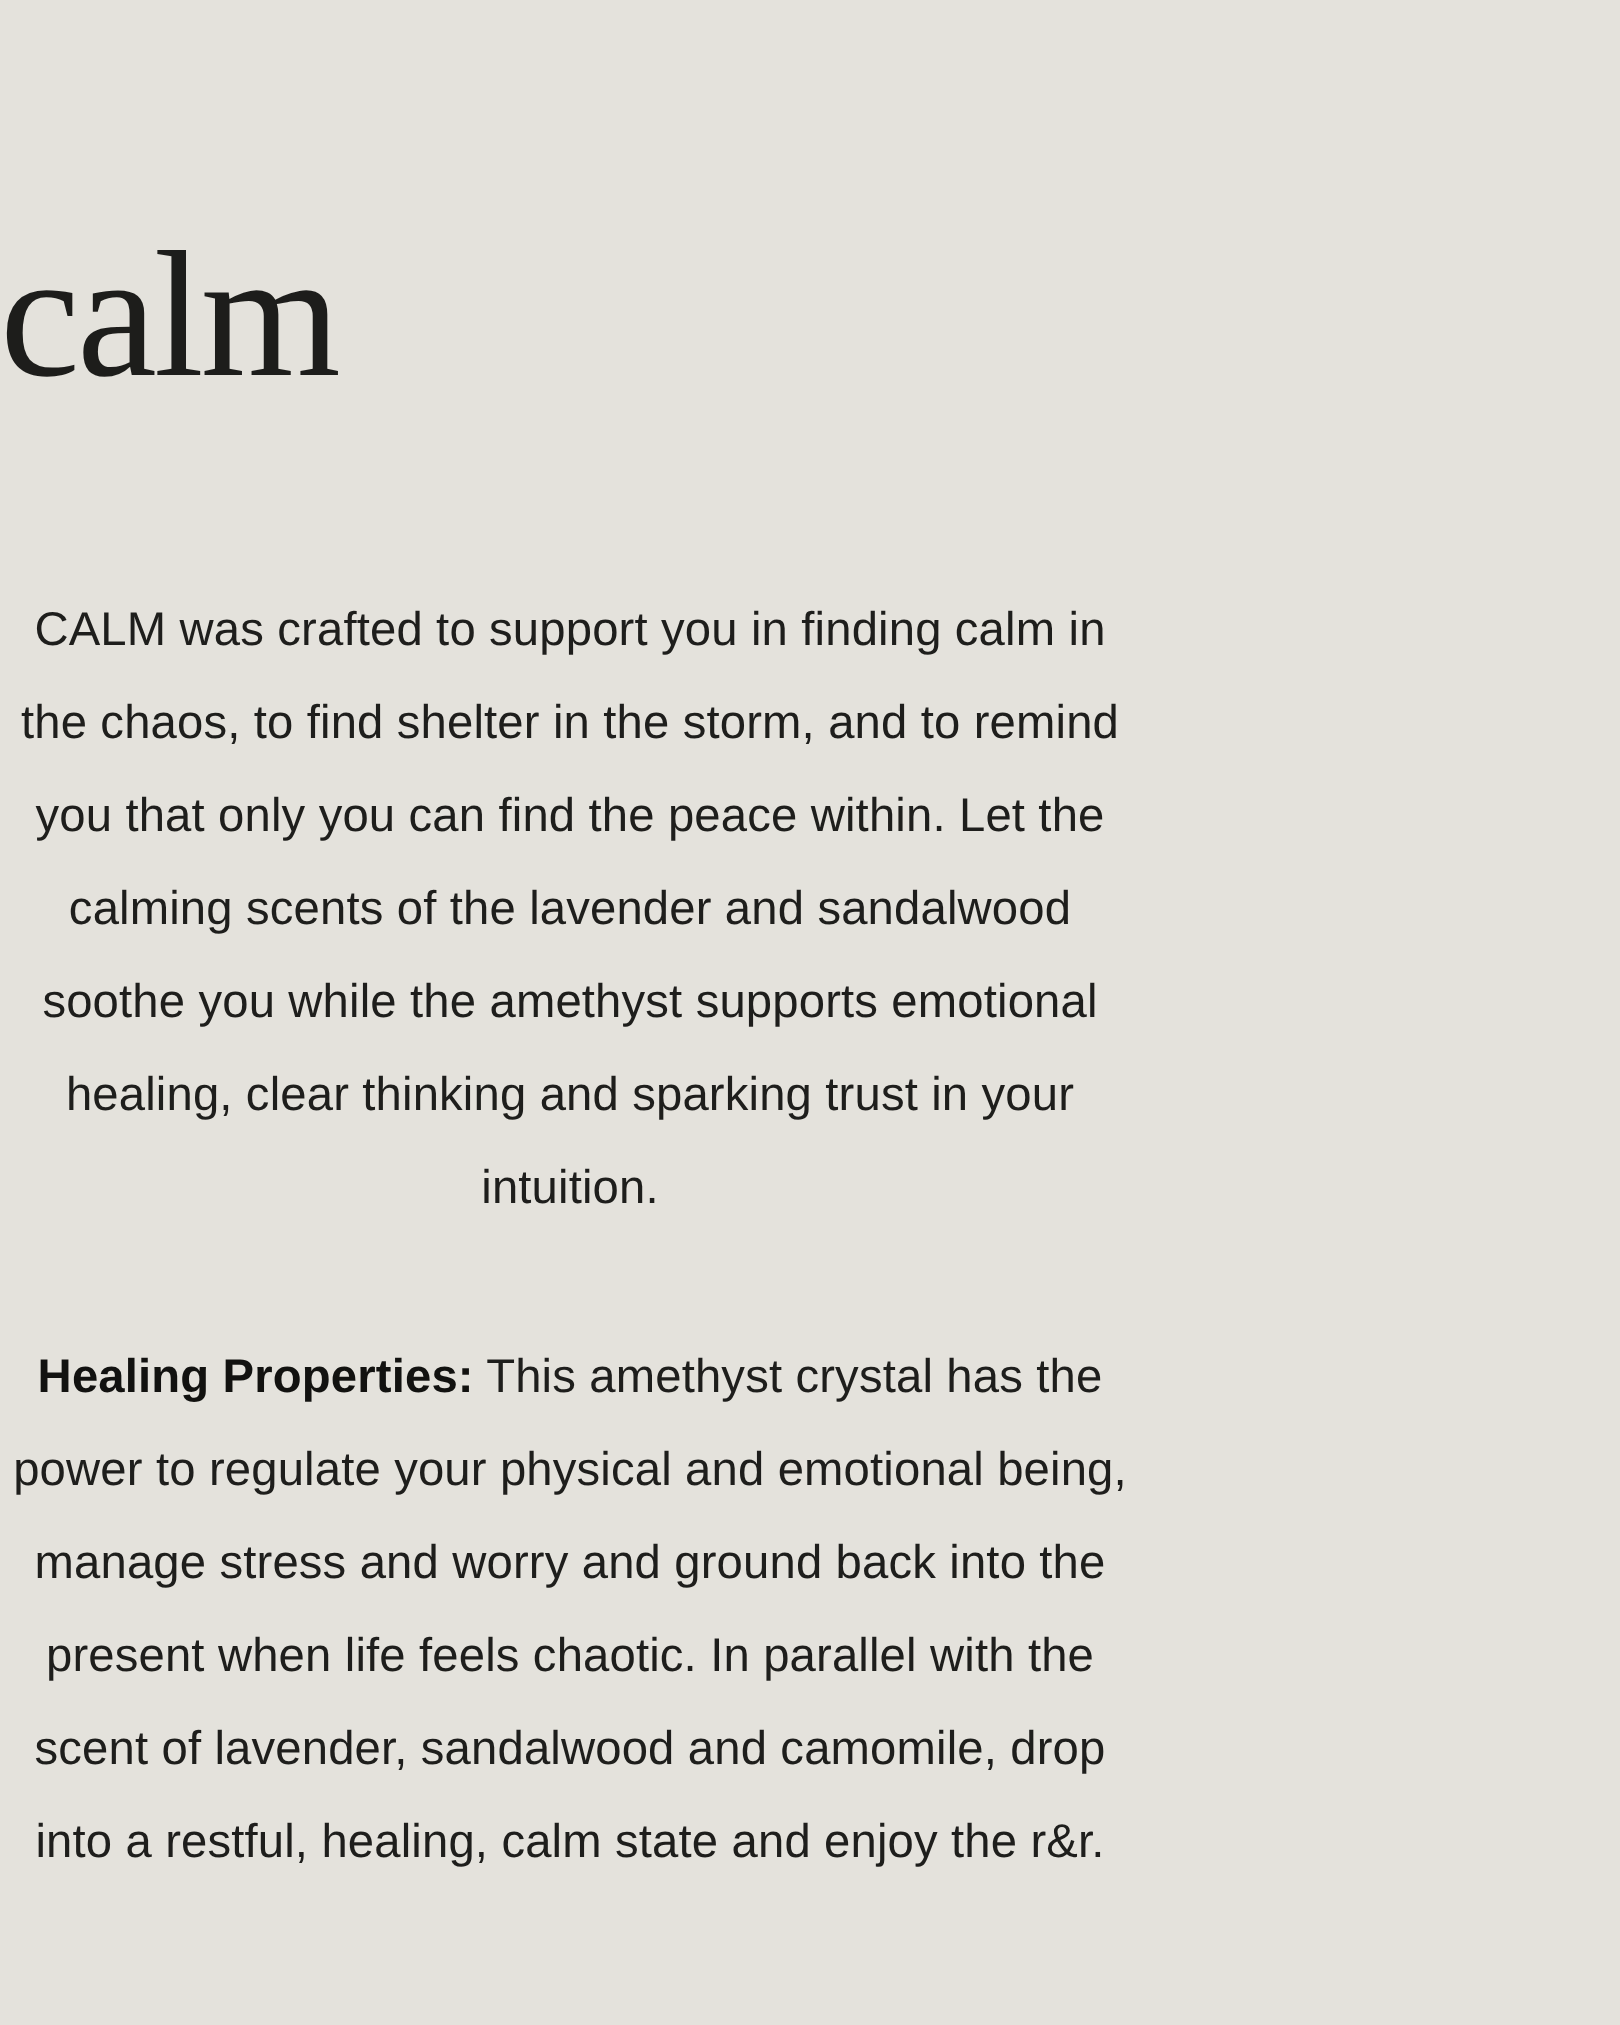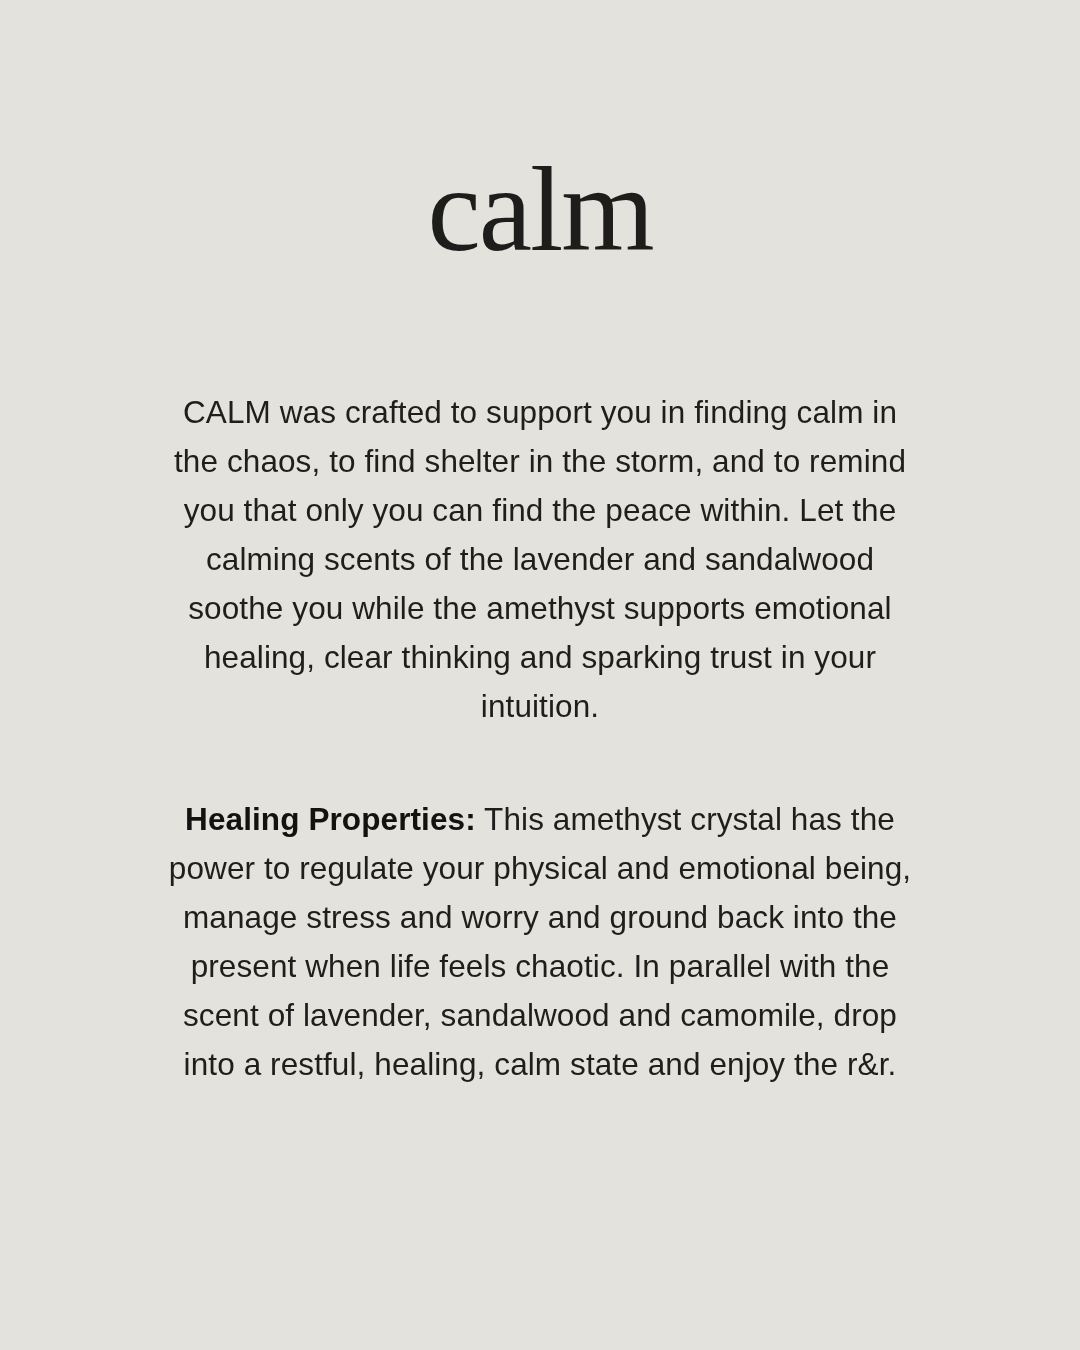--- a/index.html
+++ b/index.html
@@ -13,37 +13,36 @@
     font-family: "Liberation Sans", sans-serif;
     overflow: hidden;
   }
   .page {
     position: relative;
     width: 1080px;
     height: 1350px;
     box-sizing: border-box;
     display: flex;
     flex-direction: column;
-    align-items: center;
   }
   .brand-title {
     margin-top: 150px;
     font-family: "Liberation Serif", serif;
     font-size: 120px;
     line-height: 1;
     letter-spacing: -2px;
     color: #1d1d1b;
     font-weight: 400;
   }
   .body-block {
     width: 760px;
     text-align: center;
     color: #1e1e1c;
     font-size: 31.5px;
-    line-height: 49px;
+    line-height: 62px;
     letter-spacing: 0.1px;
   }
   .para-intro {
     margin-top: 118px;
   }
   .para-healing {
     margin-top: 64px;
   }
   .label-strong {
     font-weight: bold;

